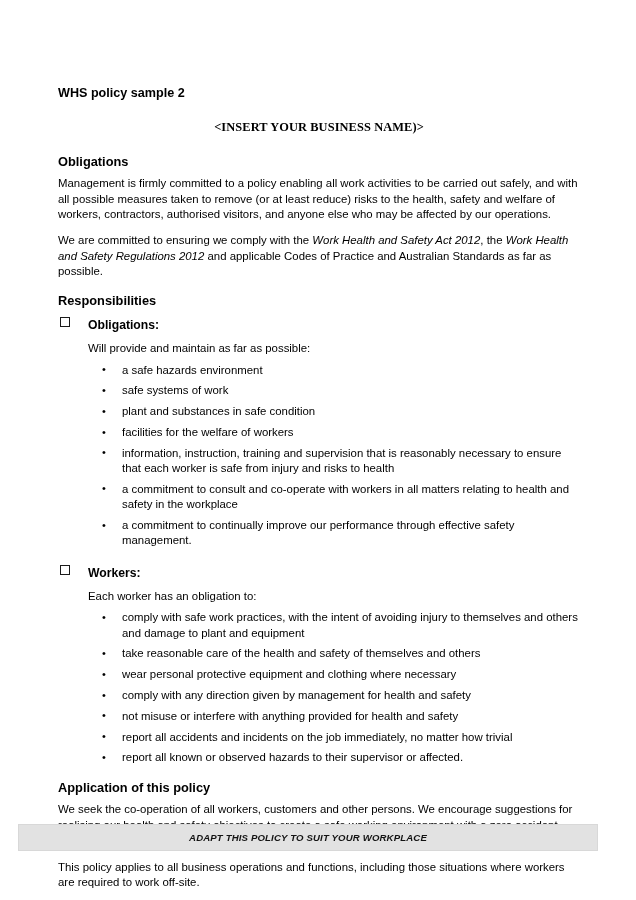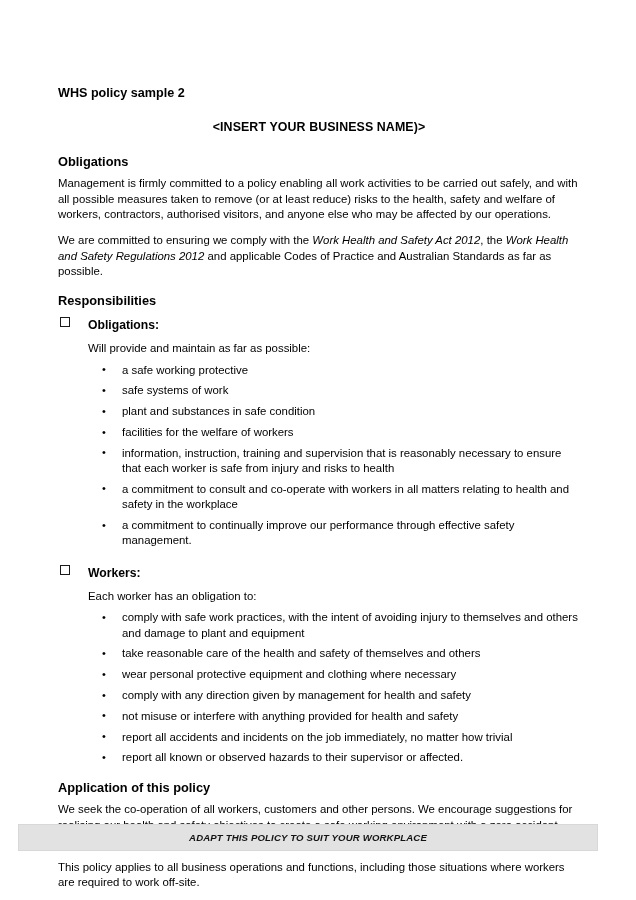--- a/index.html
+++ b/index.html
@@ -37,20 +37,21 @@
   .title-block {
     text-align: center;
     font-size: 12.4px;
     font-weight: bold;
     line-height: 1.42;
     margin: 0 0 17px 0;
     letter-spacing: 0.1px;
   }
   .title-block div {
     white-space: nowrap;
+    font-family: Liberation Serif, serif;
   }
   h2.section {
     font-size: 12.8px;
     font-weight: bold;
     line-height: 1.2;
     margin: 0 0 7px 0;
     padding: 0;
   }
   p.body {
     font-size: 11.4px;
@@ -158,21 +159,21 @@
     <p class="body tight"><span>We are committed to ensuring we comply with the </span><span class="italic">Work Health and Safety Act 2012</span><span>, the </span><span class="italic">Work Health and Safety Regulations 2012</span><span> and applicable Codes of Practice and Australian Standards as far as possible.</span></p>
 
     <h2 class="section">Responsibilities</h2>
 
     <div class="cb-item">
       <span class="cb-box"></span>
       <span class="cb-label">Obligations:</span>
     </div>
     <p class="sub-intro">Will provide and maintain as far as possible:</p>
     <ul class="bullets">
-      <li><span class="dot">•</span><span>a safe working protective</span></li>
+      <li><span class="dot">•</span><span>a safe hazards environment</span></li>
       <li><span class="dot">•</span><span>safe systems of work</span></li>
       <li><span class="dot">•</span><span>plant and substances in safe condition</span></li>
       <li><span class="dot">•</span><span>facilities for the welfare of workers</span></li>
       <li><span class="dot">•</span><span>information, instruction, training and supervision that is reasonably necessary to ensure that each worker is safe from injury and risks to health</span></li>
       <li><span class="dot">•</span><span>a commitment to consult and co-operate with workers in all matters relating to health and safety in the workplace</span></li>
       <li><span class="dot">•</span><span>a commitment to continually improve our performance through effective safety management.</span></li>
     </ul>
 
     <div class="cb-item">
       <span class="cb-box"></span>

